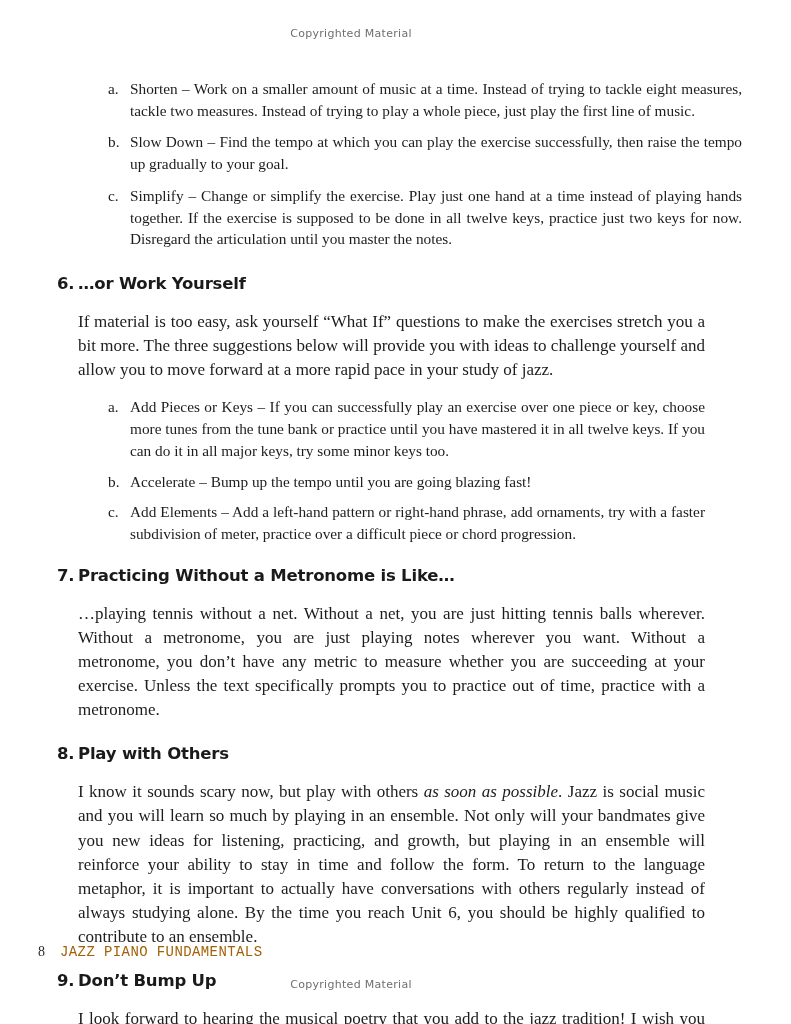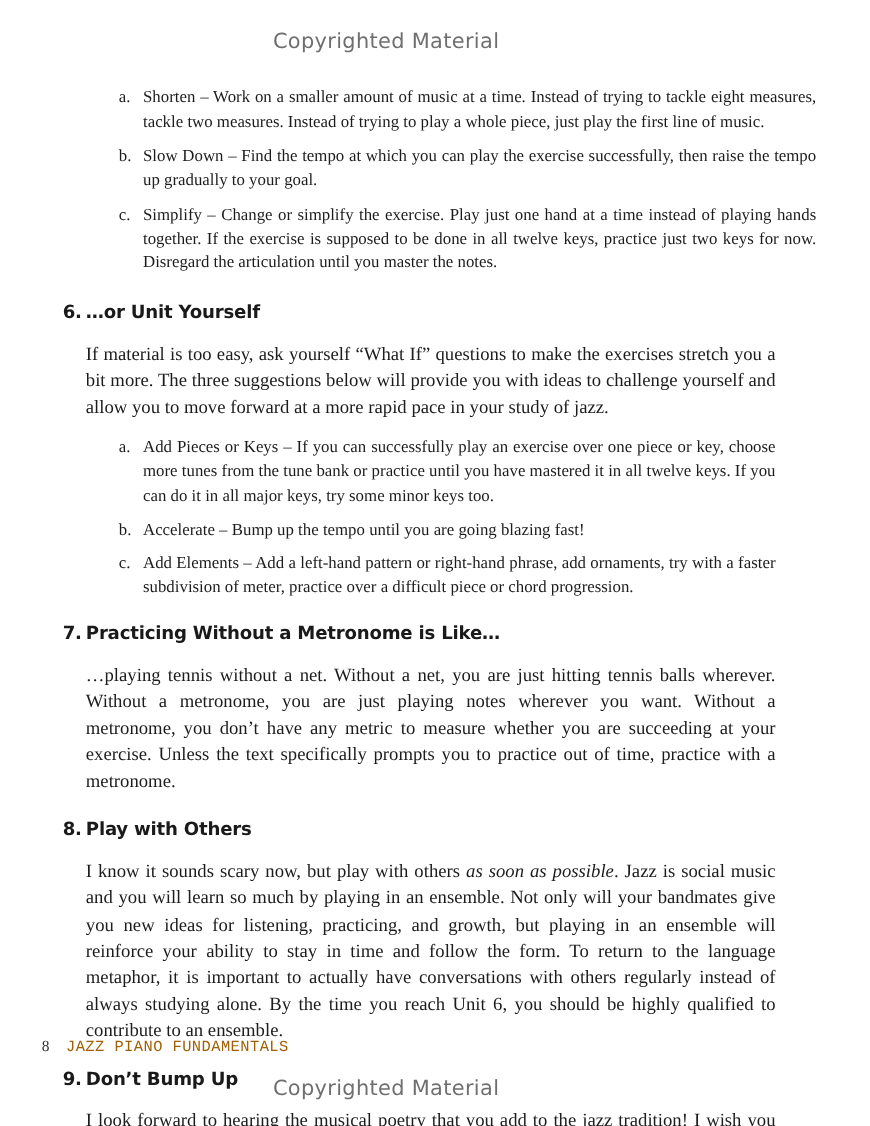--- a/index.html
+++ b/index.html
@@ -17,21 +17,21 @@
     color: #1c1c1c;
   }
 
   
   .watermark {
     position: absolute;
     left: 0;
     width: 702px;
     text-align: center;
     font-family: "DejaVu Sans", "Liberation Sans", sans-serif;
-    font-size: 19px;
+    font-size: 11px;
     letter-spacing: 0.3px;
     color: #6f6f6f;
   }
   .watermark-top { top: 27px; }
   .watermark-bottom { top: 978px; }
 
   
   .content {
     position: absolute;
     left: 57px;
@@ -166,21 +166,21 @@
       </div>
       <div class="sub-item">
         <span class="sub-marker">c.</span>
         <span class="sub-text">Simplify – Change or simplify the exercise. Play just one hand at a time instead of playing hands together. If the exercise is supposed to be done in all twelve keys, practice just two keys for now. Disregard the articulation until you master the notes.</span>
       </div>
     </div>
 
     <div class="section" style="margin-top:24px;">
       <div class="section-head">
         <span class="section-num">6.</span>
-        <span class="section-title">…or Unit Yourself</span>
+        <span class="section-title">…or Work Yourself</span>
       </div>
       <p class="body-para">If material is too easy, ask yourself “What If” questions to make the exercises stretch you a bit more. The three suggestions below will provide you with ideas to challenge yourself and allow you to move forward at a more rapid pace in your study of jazz.</p>
       <div class="sublist" style="margin-top:14px;">
         <div class="sub-item">
           <span class="sub-marker">a.</span>
           <span class="sub-text">Add Pieces or Keys – If you can successfully play an exercise over one piece or key, choose more tunes from the tune bank or practice until you have mastered it in all twelve keys. If you can do it in all major keys, try some minor keys too.</span>
         </div>
         <div class="sub-item">
           <span class="sub-marker">b.</span>
           <span class="sub-text">Accelerate – Bump up the tempo until you are going blazing fast!</span>

